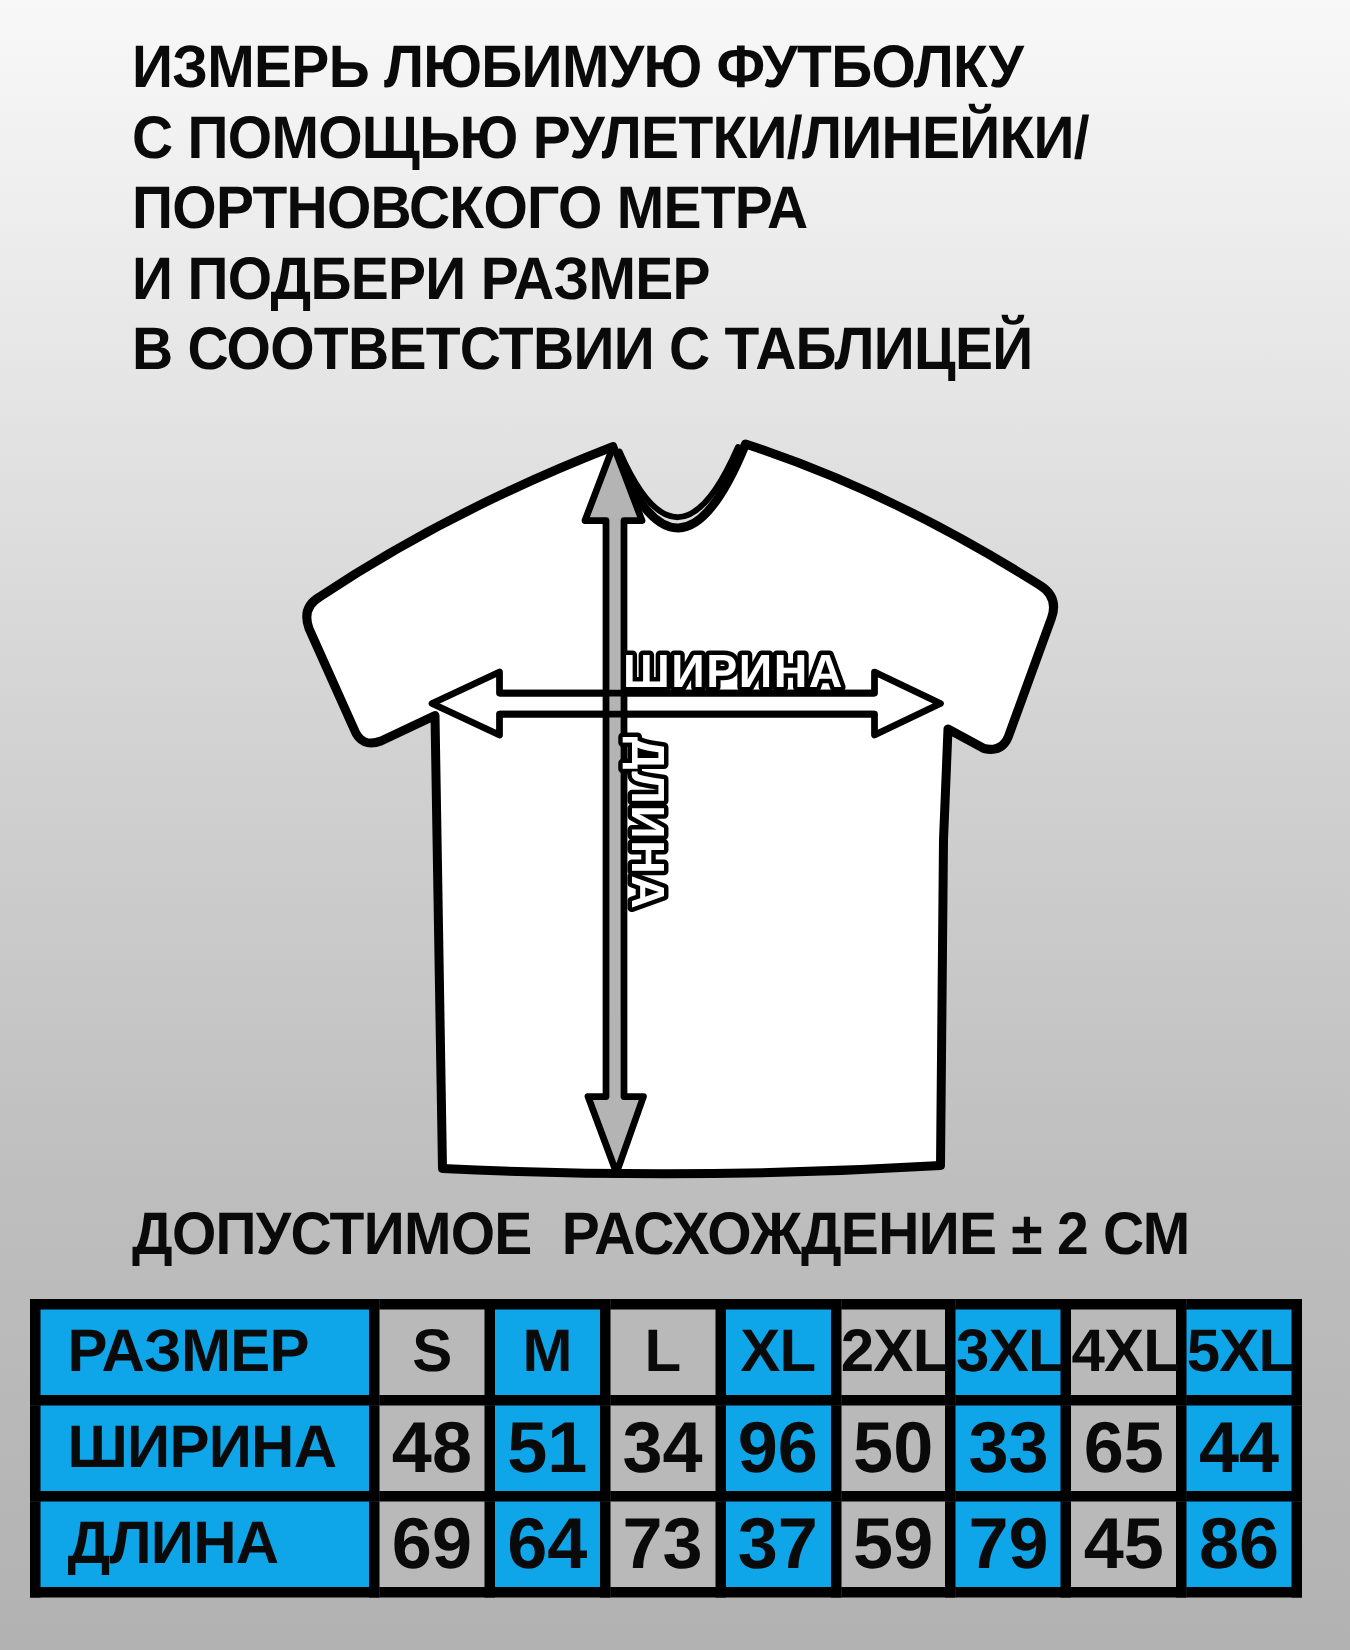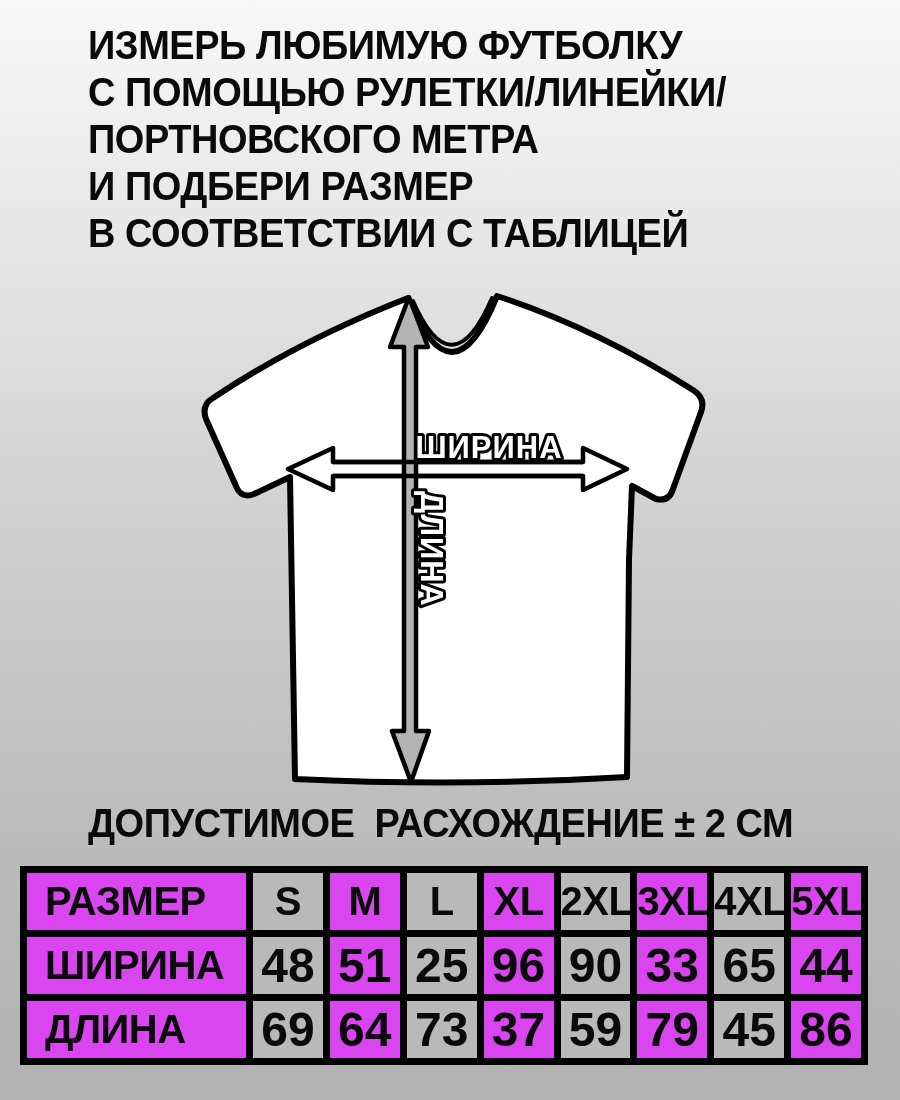--- a/index.html
+++ b/index.html
@@ -20,21 +20,21 @@
     position:absolute;left:88px;top:800px;
     transform:scaleX(0.95);transform-origin:left top;
     color:#0a0a0a;font-weight:bold;font-size:40px;line-height:47px;
     letter-spacing:-0.5px;white-space:pre;
   }
   table.size-table{
     position:absolute;left:20px;top:866px;width:848px;
     border-collapse:collapse;table-layout:fixed;
   }
   table.size-table td,table.size-table th{
-    border:7px solid #000;background:#d946ef;
+    border:7px solid #000;background:#0ea5e9;
     height:57px;vertical-align:middle;text-align:center;
     font-weight:bold;color:#0a0a0a;padding:0;
   }
   table.size-table .lbl{
     text-align:left;padding-left:18px;font-size:40px;letter-spacing:-0.5px;
   }
   table.size-table .hdr{font-size:40px;letter-spacing:-0.5px;}
   table.size-table .num{font-size:48px;}
   table.size-table .alt{background:#b9b9b9;}
   col.label-col{width:226px;}
@@ -105,23 +105,23 @@
     <td class="hdr">XL</td>
     <td class="hdr alt">2XL</td>
     <td class="hdr">3XL</td>
     <td class="hdr alt">4XL</td>
     <td class="hdr">5XL</td>
   </tr>
   <tr>
     <td class="lbl">ШИРИНА</td>
     <td class="num alt">48</td>
     <td class="num">51</td>
-    <td class="num alt">25</td>
+    <td class="num alt">34</td>
     <td class="num">96</td>
-    <td class="num alt">90</td>
+    <td class="num alt">50</td>
     <td class="num">33</td>
     <td class="num alt">65</td>
     <td class="num">44</td>
   </tr>
   <tr>
     <td class="lbl">ДЛИНА</td>
     <td class="num alt">69</td>
     <td class="num">64</td>
     <td class="num alt">73</td>
     <td class="num">37</td>

